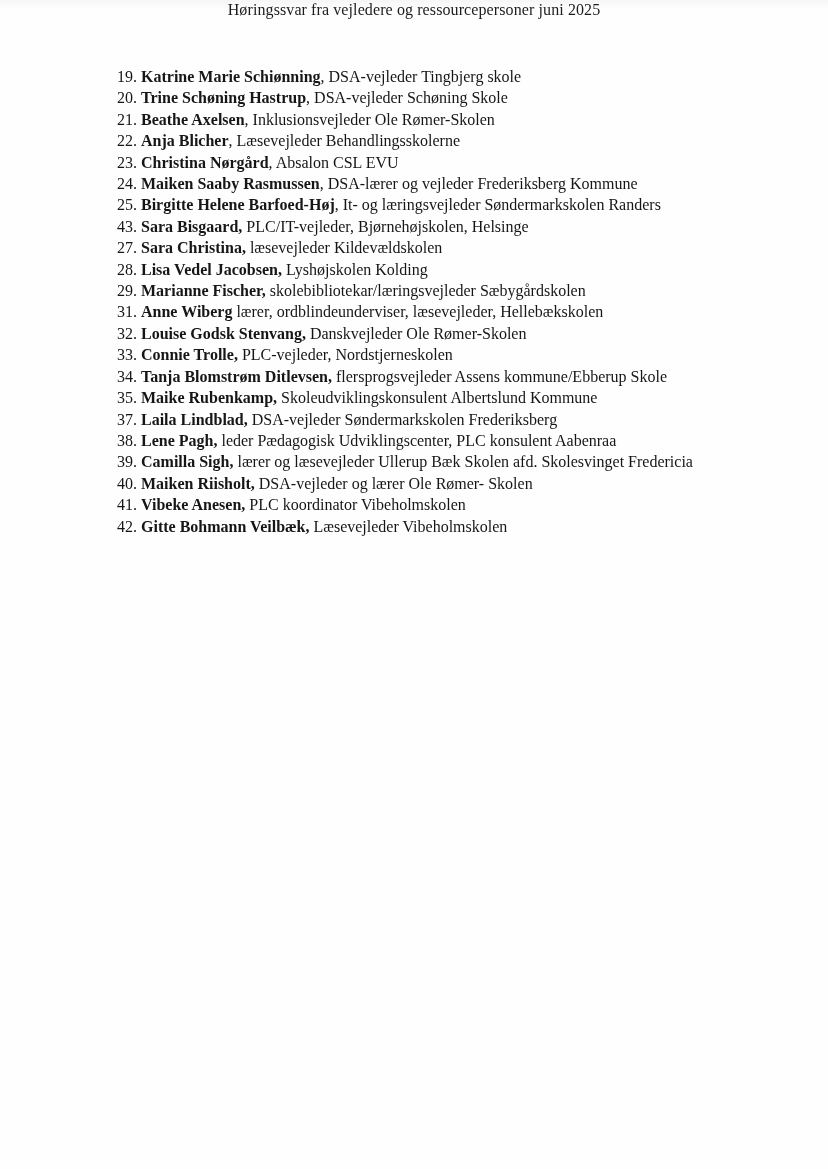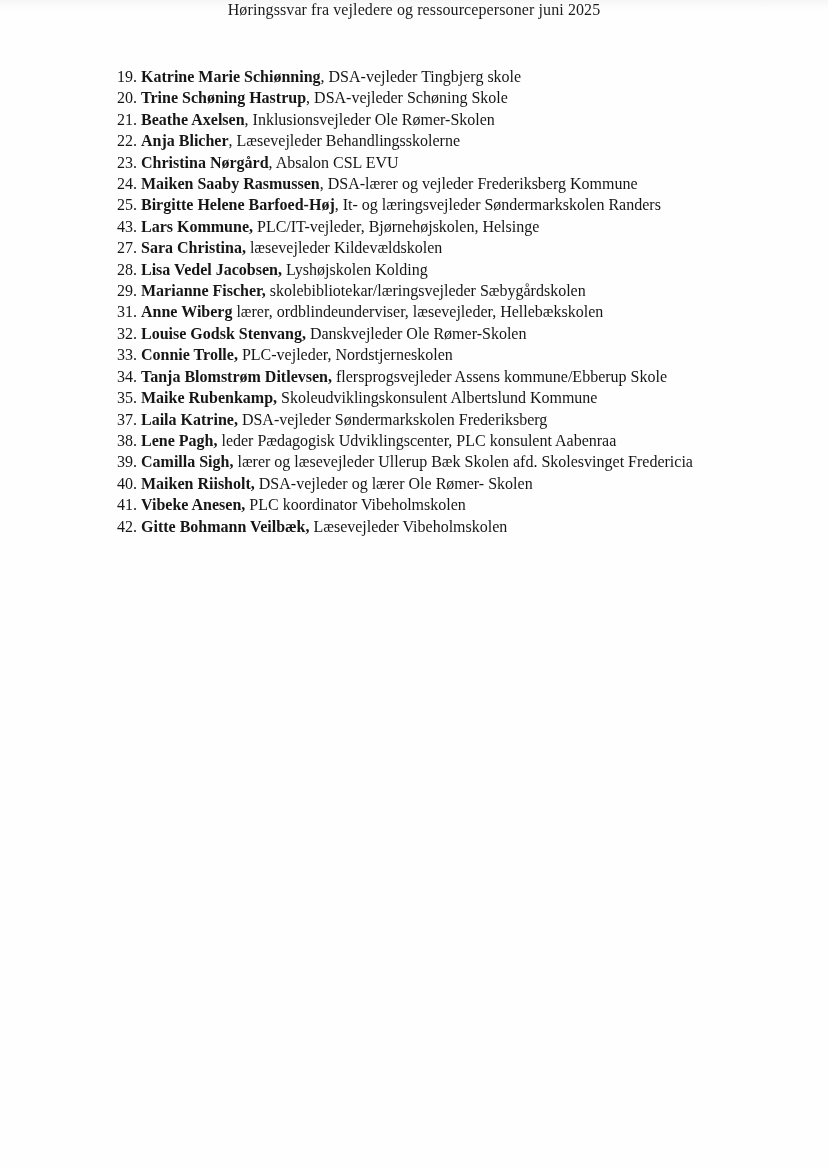--- a/index.html
+++ b/index.html
@@ -53,29 +53,29 @@
   <div class="doc-title">Høringssvar fra vejledere og ressourcepersoner juni 2025</div>
 
   <div class="signatory-list">
       <div class="entry"><span class="num">19.</span> <span class="name">Katrine Marie Schiønning</span><span class="rest">, DSA-vejleder Tingbjerg skole</span></div>
       <div class="entry"><span class="num">20.</span> <span class="name">Trine Schøning Hastrup</span><span class="rest">, DSA-vejleder Schøning Skole</span></div>
       <div class="entry"><span class="num">21.</span> <span class="name">Beathe Axelsen</span><span class="rest">, Inklusionsvejleder Ole Rømer-Skolen</span></div>
       <div class="entry"><span class="num">22.</span> <span class="name">Anja Blicher</span><span class="rest">, Læsevejleder Behandlingsskolerne</span></div>
       <div class="entry"><span class="num">23.</span> <span class="name">Christina Nørgård</span><span class="rest">, Absalon CSL EVU</span></div>
       <div class="entry"><span class="num">24.</span> <span class="name">Maiken Saaby Rasmussen</span><span class="rest">, DSA-lærer og vejleder Frederiksberg Kommune</span></div>
       <div class="entry"><span class="num">25.</span> <span class="name">Birgitte Helene Barfoed-Høj</span><span class="rest">, It- og læringsvejleder Søndermarkskolen Randers</span></div>
-      <div class="entry"><span class="num">43.</span> <span class="name">Lars Kommune,</span><span class="rest"> PLC/IT-vejleder, Bjørnehøjskolen, Helsinge</span></div>
+      <div class="entry"><span class="num">43.</span> <span class="name">Sara Bisgaard,</span><span class="rest"> PLC/IT-vejleder, Bjørnehøjskolen, Helsinge</span></div>
       <div class="entry"><span class="num">27.</span> <span class="name">Sara Christina,</span><span class="rest"> læsevejleder Kildevældskolen</span></div>
       <div class="entry"><span class="num">28.</span> <span class="name">Lisa Vedel Jacobsen,</span><span class="rest"> Lyshøjskolen Kolding</span></div>
       <div class="entry"><span class="num">29.</span> <span class="name">Marianne Fischer,</span><span class="rest"> skolebibliotekar/læringsvejleder Sæbygårdskolen</span></div>
       <div class="entry"><span class="num">31.</span> <span class="name">Anne Wiberg</span><span class="rest"> lærer, ordblindeunderviser, læsevejleder, Hellebækskolen</span></div>
       <div class="entry"><span class="num">32.</span> <span class="name">Louise Godsk Stenvang,</span><span class="rest"> Danskvejleder Ole Rømer-Skolen</span></div>
       <div class="entry"><span class="num">33.</span> <span class="name">Connie Trolle,</span><span class="rest"> PLC-vejleder, Nordstjerneskolen</span></div>
       <div class="entry"><span class="num">34.</span> <span class="name">Tanja Blomstrøm Ditlevsen,</span><span class="rest"> flersprogsvejleder Assens kommune/Ebberup Skole</span></div>
       <div class="entry"><span class="num">35.</span> <span class="name">Maike Rubenkamp,</span><span class="rest"> Skoleudviklingskonsulent Albertslund Kommune</span></div>
-      <div class="entry"><span class="num">37.</span> <span class="name">Laila Katrine,</span><span class="rest"> DSA-vejleder Søndermarkskolen Frederiksberg</span></div>
+      <div class="entry"><span class="num">37.</span> <span class="name">Laila Lindblad,</span><span class="rest"> DSA-vejleder Søndermarkskolen Frederiksberg</span></div>
       <div class="entry"><span class="num">38.</span> <span class="name">Lene Pagh,</span><span class="rest"> leder Pædagogisk Udviklingscenter, PLC konsulent Aabenraa</span></div>
       <div class="entry"><span class="num">39.</span> <span class="name">Camilla Sigh,</span><span class="rest"> lærer og læsevejleder Ullerup Bæk Skolen afd. Skolesvinget Fredericia</span></div>
       <div class="entry"><span class="num">40.</span> <span class="name">Maiken Riisholt,</span><span class="rest"> DSA-vejleder og lærer Ole Rømer- Skolen</span></div>
       <div class="entry"><span class="num">41.</span> <span class="name">Vibeke Anesen,</span><span class="rest"> PLC koordinator Vibeholmskolen</span></div>
       <div class="entry"><span class="num">42.</span> <span class="name">Gitte Bohmann Veilbæk,</span><span class="rest"> Læsevejleder Vibeholmskolen</span></div>
     </div>
 </div>
 
 </body></html>

